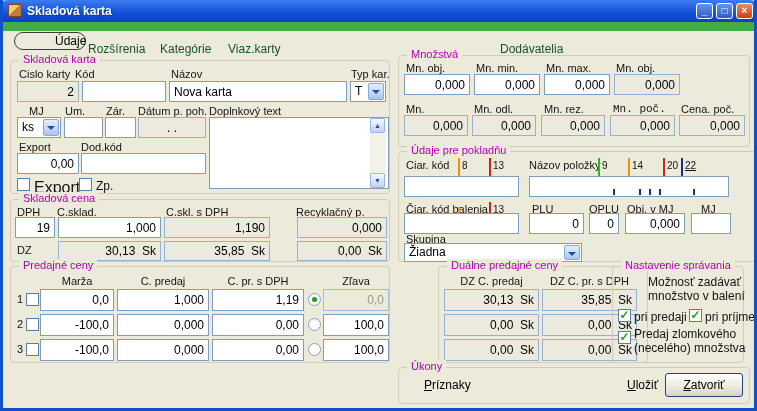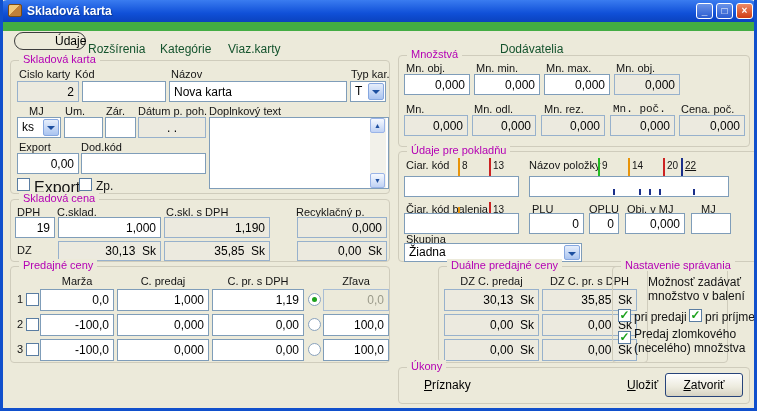--- a/index.html
+++ b/index.html
@@ -239,21 +239,21 @@
     <span class="hdr" style="left:5px;top:8px;width:95px;">DZ C. predaj</span>
     <span class="hdr" style="left:103px;top:8px;width:95px;">DZ C. pr. s DPH</span>
     <input class="fld ro" style="left: 5px; top: 22px; width: 95px; height: 22px;" readonly="" value="30,13  Sk">
     <input class="fld ro" style="left: 103px; top: 22px; width: 95px; height: 22px;" readonly="" value="35,85  Sk">
     <input class="fld ro" style="left: 5px; top: 47px; width: 95px; height: 22px;" readonly="" value="0,00  Sk">
     <input class="fld ro" style="left: 103px; top: 47px; width: 95px; height: 22px;" readonly="" value="0,00  Sk">
     <input class="fld ro" style="left: 5px; top: 72px; width: 95px; height: 22px;" readonly="" value="0,00  Sk">
     <input class="fld ro" style="left: 103px; top: 72px; width: 95px; height: 22px;" readonly="" value="0,00  Sk">
   </div>
 
-  <div class="grp" style="left:612px;top:266px;width:116px;height:97px;">
+  <div class="grp" style="left:612px;top:266px;width:132px;height:97px;">
     <span class="gt">Nastavenie správania</span>
     <span class="lbl" style="left:5px;top:8px;width:130px;white-space:normal;font-size:12px;margin-left:30px;">Možnosť zadávať množstvo v balení</span>
     <span class="cb" style="left:5px;top:42px;"><span>✓</span></span>
     <span class="lbl" style="left:21px;top:43px;font-size:12px;">pri predaji</span>
     <span class="cb" style="left:76px;top:42px;"><span>✓</span></span>
     <span class="lbl" style="left:92px;top:43px;font-size:12px;">pri príjme</span>
     <span class="cb" style="left:5px;top:64px;"><span>✓</span></span>
     <span class="lbl" style="left:21px;top:60px;width:112px;white-space:normal;font-size:12px;">Predaj zlomkového (necelého) množstva</span>
   </div>
 

